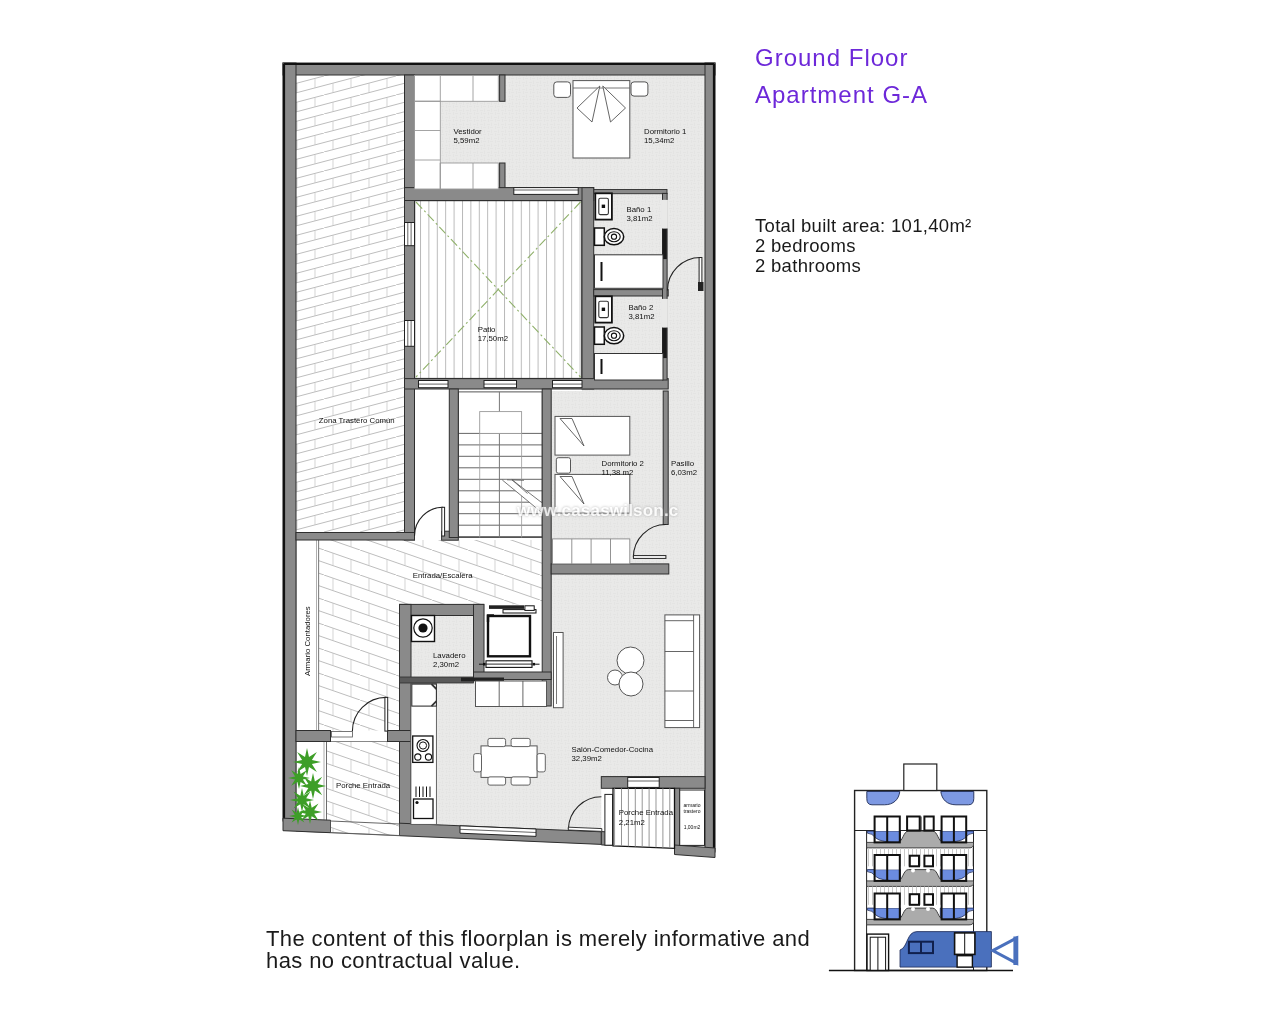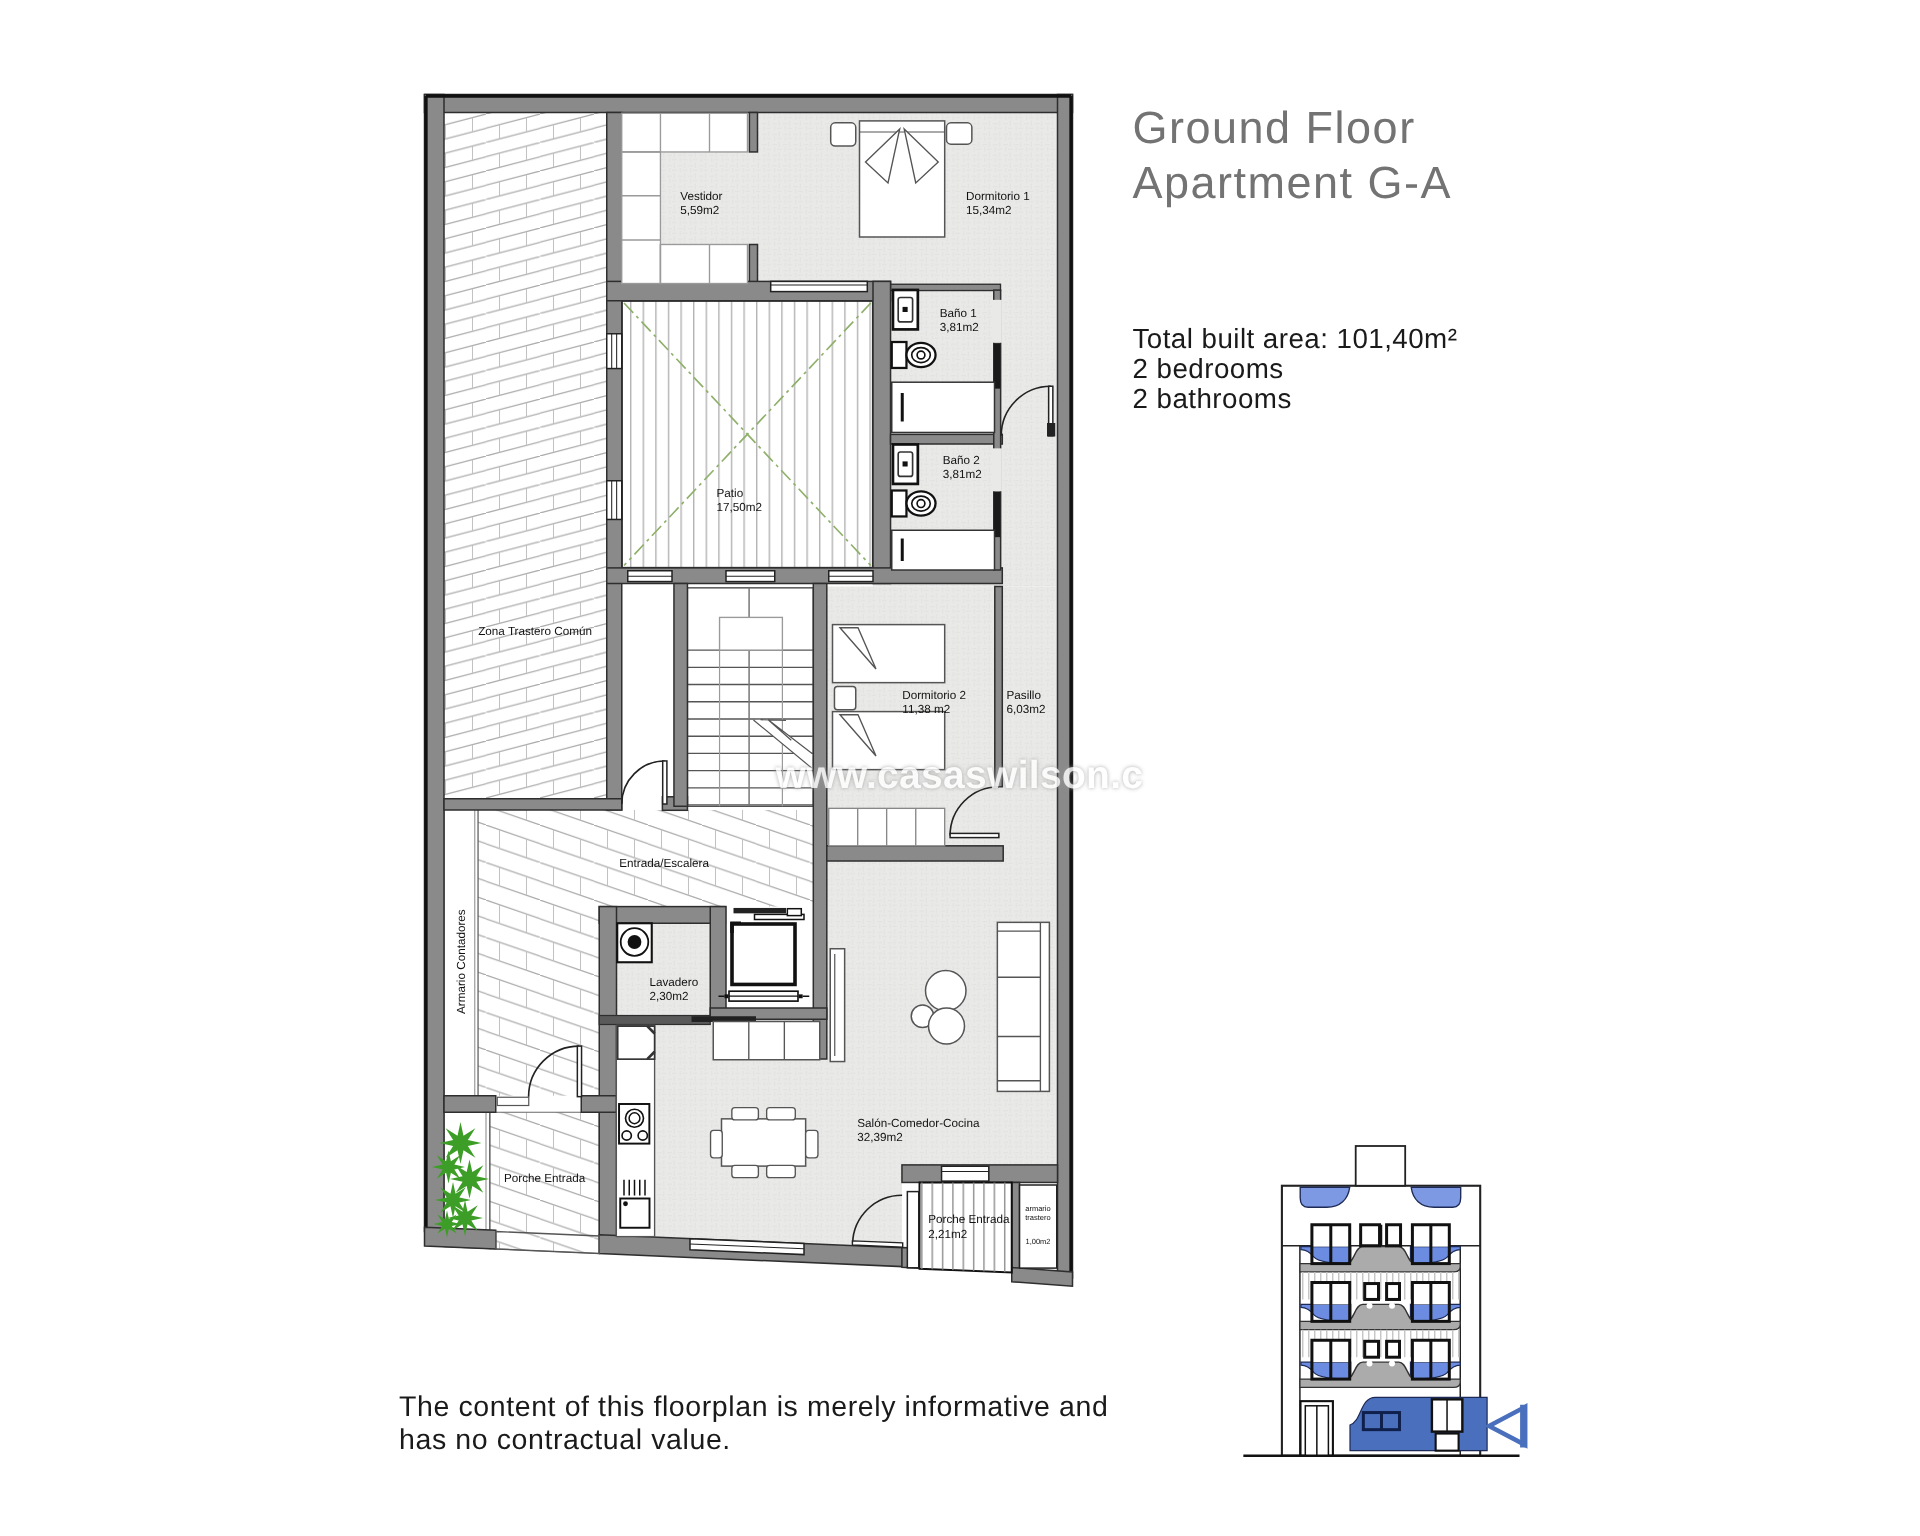--- a/index.html
+++ b/index.html
@@ -1,19 +1,19 @@
 <!DOCTYPE html>
 <html><head><meta charset="utf-8">
 <style>
 html,body{margin:0;padding:0;width:1280px;height:1024px;background:#ffffff;overflow:hidden}
 body{font-family:"Liberation Sans",sans-serif;position:relative}
-.title{position:absolute;left:755px;top:68px;font-size:30px;line-height:36.5px;color:#737373;letter-spacing:1px}
+.title{position:absolute;left:755px;top:40px;font-size:24px;line-height:36.5px;color:#6d28d9;letter-spacing:1px}
 .info{position:absolute;left:755px;top:216px;font-size:18.5px;line-height:20px;color:#1a1a1a;letter-spacing:.3px}
-.foot{position:absolute;left:266px;top:928px;font-size:19px;line-height:21.5px;color:#1a1a1a;letter-spacing:.4px}
-.wm{position:absolute;left:517px;top:501px;font-size:26px;font-weight:bold;color:#ffffff;opacity:.82;letter-spacing:.2px;text-shadow:0 0 3px #9a9a9a}
+.foot{position:absolute;left:266px;top:928px;font-size:22px;line-height:21.5px;color:#1a1a1a;letter-spacing:.4px}
+.wm{position:absolute;left:517px;top:501px;font-size:17px;font-weight:bold;color:#ffffff;opacity:.82;letter-spacing:.2px;text-shadow:0 0 3px #9a9a9a}
 svg text{font-family:"Liberation Sans",sans-serif;fill:#111}
 </style></head><body>
 
 <div class="title">Ground Floor<br>Apartment G-A</div>
 
 <div class="info">Total built area: 101,40m²<br>2 bedrooms<br>2 bathrooms</div>
 
 <div class="foot">The content of this floorplan is merely informative and<br>has no contractual value.</div>
 <svg width="1280" height="1024" viewBox="0 0 1280 1024" style="position:absolute;left:0;top:0">
 <defs>

